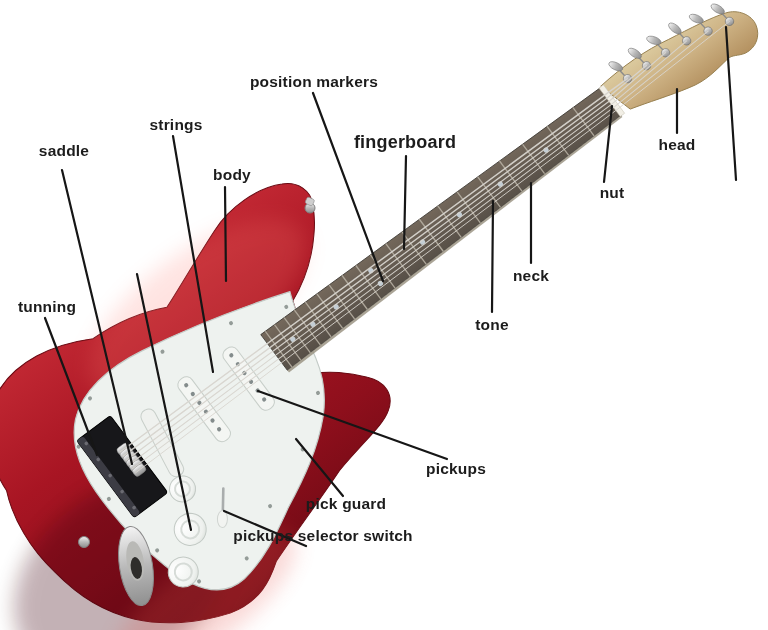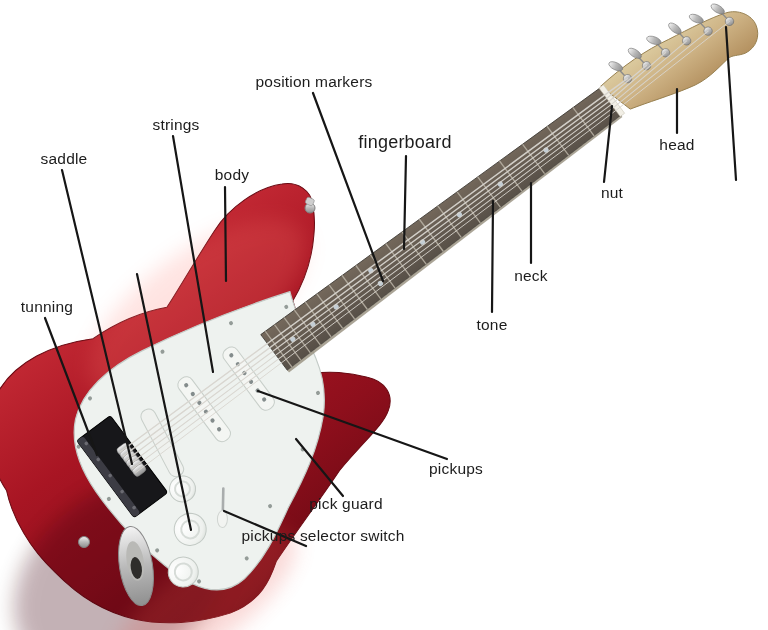--- a/index.html
+++ b/index.html
@@ -4,21 +4,21 @@
 <style>
   :root{
     --body-red:#a41624; --body-red-dark:#6f0a14; --body-red-light:#c5303c;
     --pickguard:#eef2ef; --fingerboard:#655d53; --headstock-wood:#cfb488;
     --hardware-chrome:#c9c9c6; --label-text:#1c1c1c; --leader-line:#161616;
     --background:#ffffff;
   }
   html,body{margin:0;padding:0;}
   body{width:768px;height:630px;background:var(--background);overflow:hidden;
        font-family:"Liberation Sans", sans-serif;}
-  .stage{position:relative;width:768px;height:446px;background:var(--background);}
+  .stage{position:relative;width:768px;height:446px;background:var(--background);font-weight:bold;}
   .stage svg{position:absolute;left:0;top:0;}
   .lbl{position:absolute;transform:translate(-50%,-50%);color:var(--label-text);
        font-size:15.5px;line-height:1.28;white-space:nowrap;text-align:center;
        letter-spacing:.2px;}
   .lbl.wrap{white-space:normal;}
   .lbl.big{font-size:18px;}
   .fill-pg{fill:var(--pickguard);}
   .leader{stroke:var(--leader-line);stroke-width:2.2;stroke-linecap:round;}
 </style>
 </head>
@@ -261,21 +261,21 @@
     <line class="leader" x1="531" y1="263" x2="531" y2="183"></line>
     <line class="leader" x1="492" y1="312" x2="493" y2="201"></line>
     <line class="leader" x1="447" y1="459" x2="258" y2="391"></line>
     <line class="leader" x1="343" y1="496" x2="296" y2="439"></line>
     <line class="leader" x1="306" y1="546" x2="224" y2="511"></line>
   </g>
 </svg>
 
 <div class="lbl" style="left:314px;top:82px;">position markers</div>
 <div class="lbl" style="left:176px;top:125px;">strings</div>
-<div class="lbl" style="left:64px;top:159px;">saddle</div>
+<div class="lbl" style="left:64px;top:151px;">saddle</div>
 <div class="lbl" style="left:226px;top:175px;padding-left:12px;">body</div>
 <div class="lbl" style="left:47px;top:307px;">tunning</div>
 <div class="lbl big" style="left:405px;top:143px;">fingerboard</div>
 <div class="lbl" style="left:677px;top:145px;">head</div>
 <div class="lbl" style="left:612px;top:193px;">nut</div>
 <div class="lbl" style="left:531px;top:276px;">neck</div>
 <div class="lbl" style="left:492px;top:325px;">tone</div>
 <div class="lbl" style="left:456px;top:469px;">pickups</div>
 <div class="lbl" style="left:346px;top:504px;">pick guard</div>
 <div class="lbl" style="left:323px;top:536px;">pickups selector switch</div>

